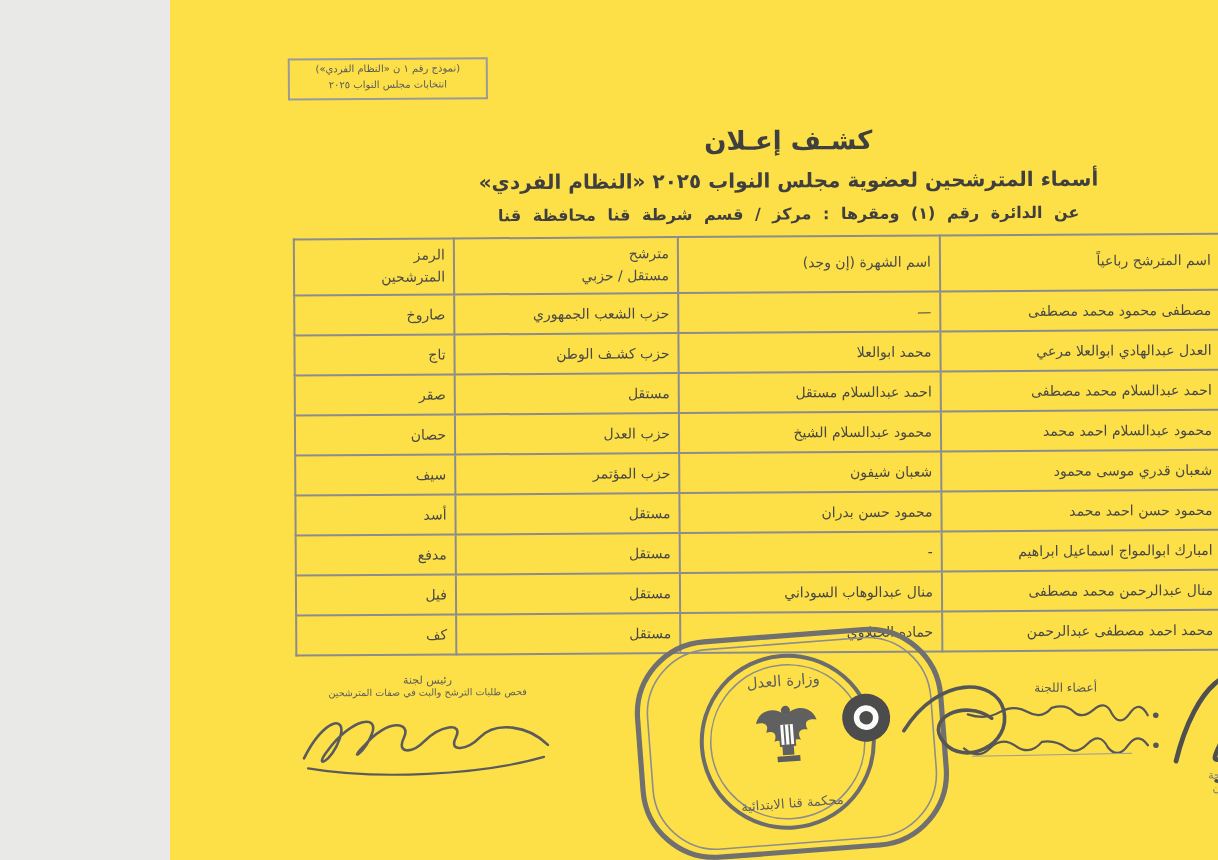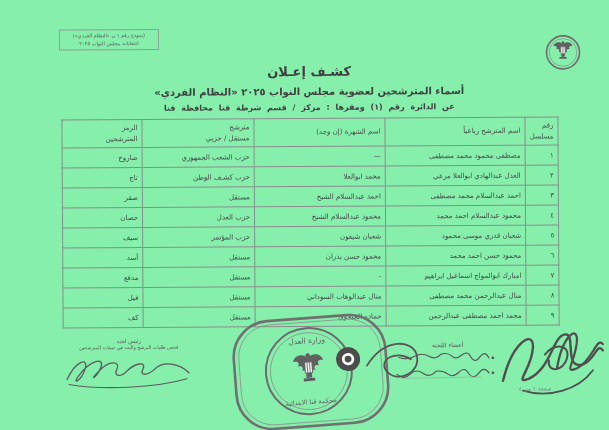--- a/index.html
+++ b/index.html
@@ -1,18 +1,18 @@
 <!DOCTYPE html>
 <html lang="ar" dir="rtl"><head>
 <meta charset="utf-8">
 <style>
   html,body{margin:0;padding:0;background:#e9e9e7;}
   .page{
-    position:relative; width:609px; height:430px; margin:0;
-    background:#86efac; overflow:hidden;
+    position:relative; width:524px; height:430px; margin:0;
+    background:#fde047; overflow:hidden;
     font-family:"DejaVu Sans", sans-serif; color:#3f3f3f; direction:rtl;
   }
   .sheet{position:absolute; inset:0; transform:rotate(-0.35deg);}
   
   .form-box{
     position:absolute; left:60px; top:28px; width:96px;
     border:1px solid #9a9a9a; padding:2px 1px; text-align:center;
     font-size:5px; line-height:1.5; color:#5a5a5a; direction:rtl;
   }
   
@@ -101,21 +101,21 @@
       <tr>
         <td>٢</td>
         <td>العدل عبدالهادي ابوالعلا مرعي</td>
         <td>محمد ابوالعلا</td>
         <td>حزب كشـف الوطن</td>
         <td>تاج</td>
       </tr>
       <tr>
         <td>٣</td>
         <td>احمد عبدالسلام محمد مصطفى</td>
-        <td>احمد عبدالسلام الشيخ</td>
+        <td>احمد عبدالسلام مستقل</td>
         <td>مستقل</td>
         <td>صقر</td>
       </tr>
       <tr>
         <td>٤</td>
         <td>محمود عبدالسلام احمد محمد</td>
         <td>محمود عبدالسلام الشيخ</td>
         <td>حزب العدل</td>
         <td>حصان</td>
       </tr>

